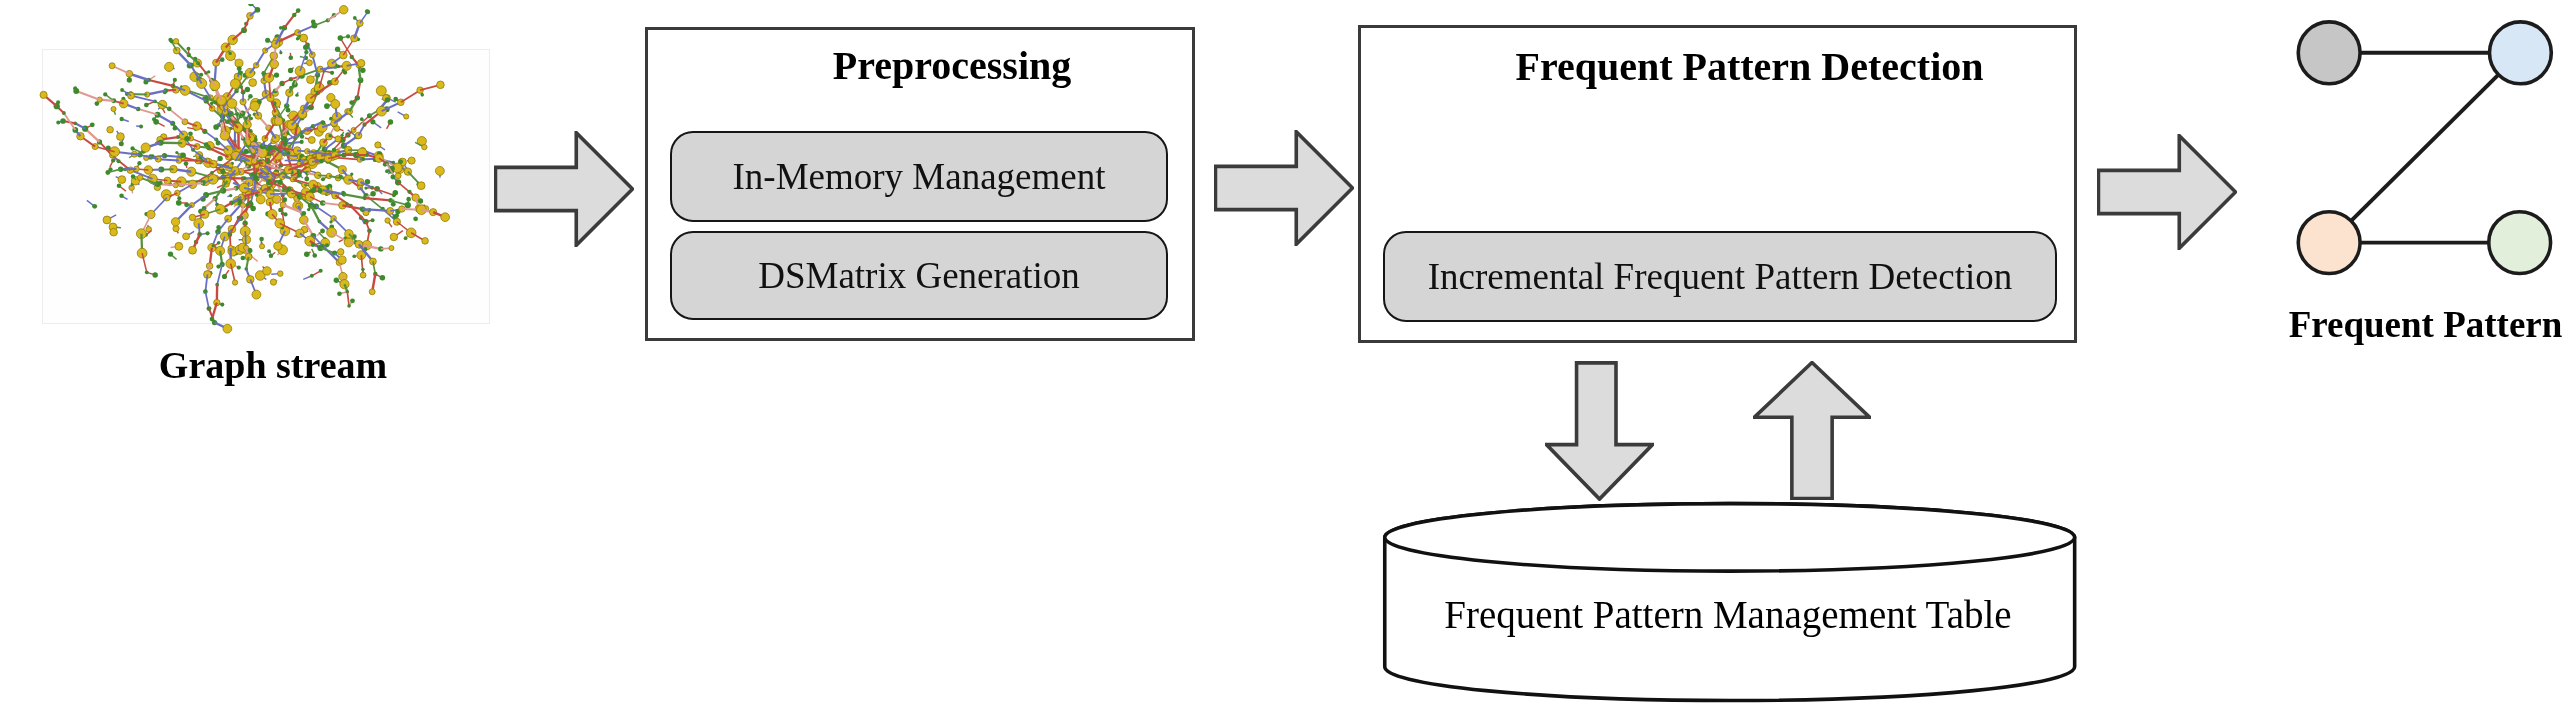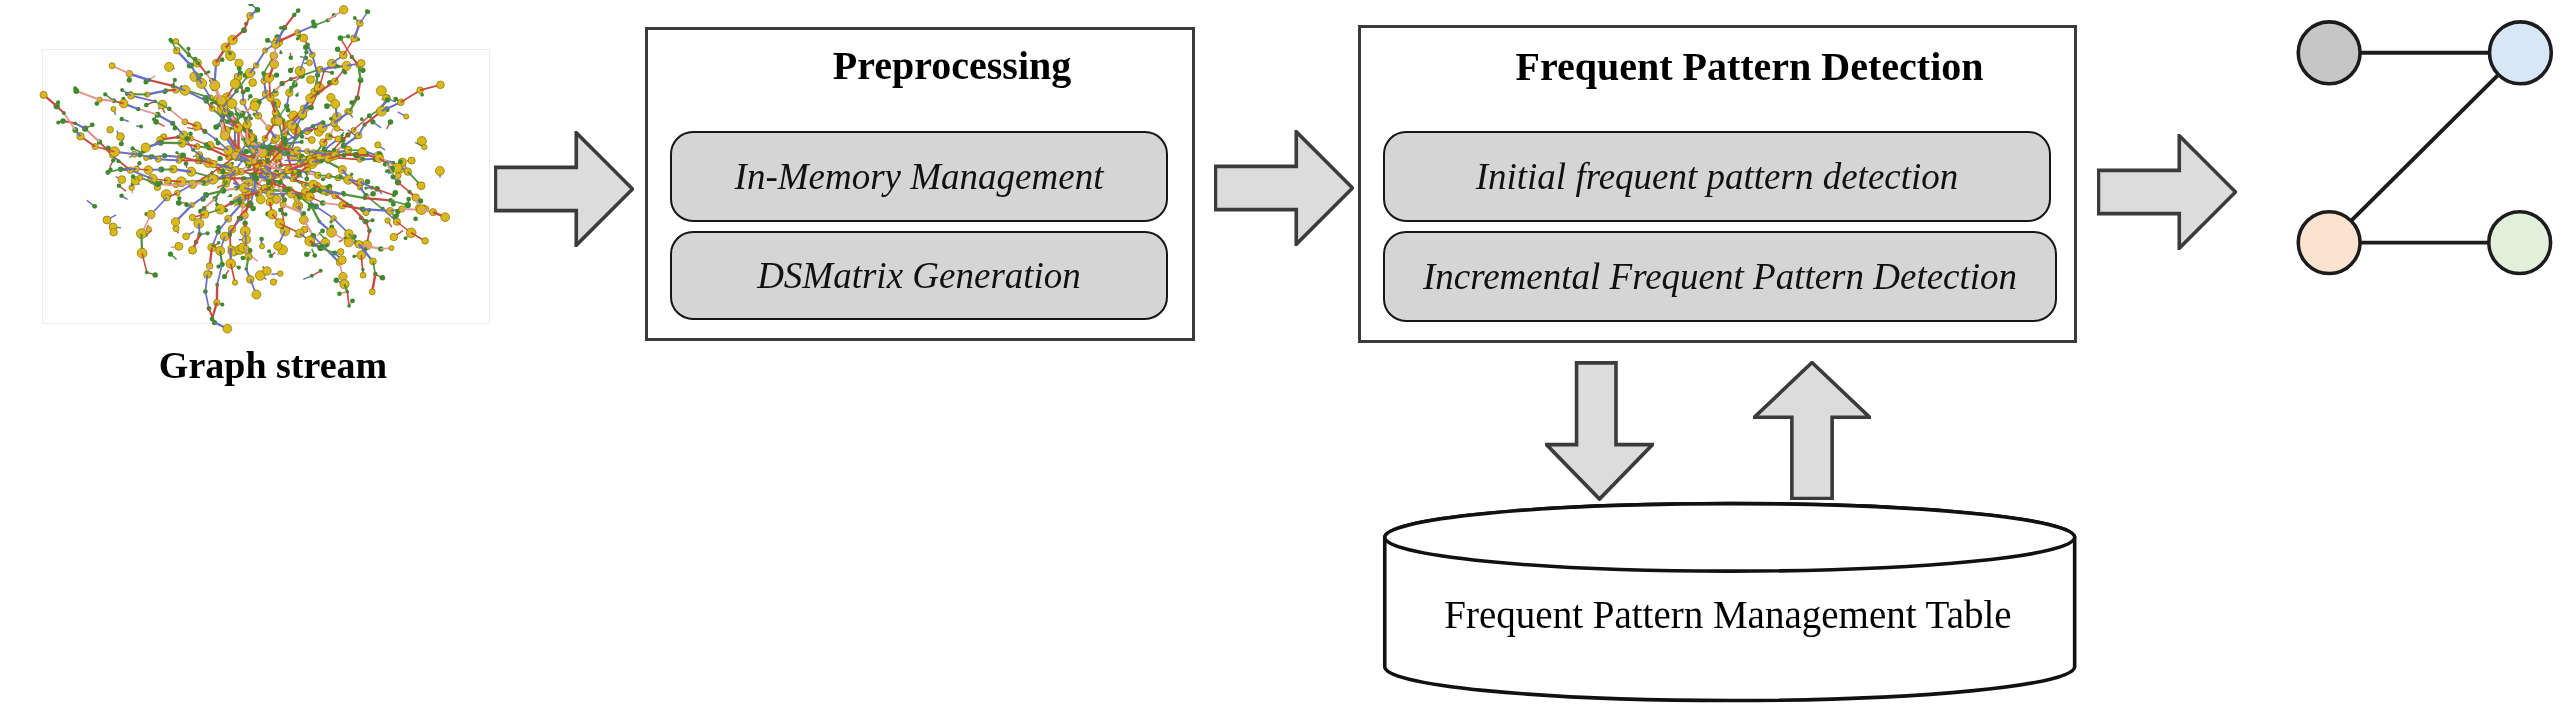--- a/index.html
+++ b/index.html
@@ -6,21 +6,21 @@
   .canvas{position:relative;width:2576px;height:721px;background:#ffffff;overflow:hidden;
           font-family:"Liberation Serif","DejaVu Serif",serif;color:#000;}
   .photo-frame{position:absolute;left:42px;top:49px;width:446px;height:273px;
                background:#fefefe;border:1.4px solid #ededed;}
   .gs-svg{position:absolute;left:10.8px;top:3.6px;}
   .outer-box{position:absolute;background:#ffffff;border:3.6px solid #3a3a3a;box-sizing:border-box;}
   .outer-title{position:absolute;left:0;width:100%;text-align:center;
                font-weight:bold;font-size:40px;line-height:1;white-space:nowrap;padding-left:32px;}
   .step{position:absolute;background:#d5d5d5;border:2.9px solid #161616;border-radius:23px;
         box-sizing:border-box;display:flex;align-items:center;justify-content:center;
-        font-size:37px;line-height:1;white-space:nowrap;color:#111;font-style:italic;}
+        font-size:37px;line-height:1;white-space:nowrap;color:#111;}
   .biglabel{position:absolute;font-weight:bold;text-align:center;line-height:1;
             white-space:nowrap;color:#000;}
   .lbl-graph-stream{left:86px;top:346px;width:374px;font-size:38px;}
   .lbl-freq-pattern{left:2276px;top:306px;width:299px;font-size:37px;}
   .lbl-cylinder{left:1408px;top:595px;width:640px;font-size:39px;font-weight:normal;text-align:center;
                 position:absolute;line-height:1;white-space:nowrap;}
   .arrow{position:absolute;}
   .arrow polygon{fill:#dcdcdc;stroke:#3b3b3b;stroke-width:5;stroke-linejoin:miter;}
   .cyl{position:absolute;left:1381px;top:500px;}
   .cyl path,.cyl ellipse{fill:#ffffff;stroke:#111111;stroke-width:5;}
@@ -1840,21 +1840,20 @@
   <div class="step" style="left:670px;top:131px;width:498px;height:91px">In-Memory Management</div>
   <div class="step" style="left:670px;top:231px;width:498px;height:89px">DSMatrix Generation</div>
 
   <svg class="arrow" style="left:1214px;top:130px" width="140" height="116" viewBox="-2 -2 194 160">
     <polygon points="0,48 112,48 112,0 190,78 112,156 112,108 0,108"></polygon>
   </svg>
 
   <div class="outer-box" style="left:1358px;top:25px;width:719px;height:318px">
     <div class="outer-title" style="top:18.7px">Frequent Pattern Detection</div>
   </div>
-  <div class="step" style="left:1383px;top:131px;width:668px;height:91px">Initial frequent pattern detection</div>
   <div class="step" style="left:1383px;top:231px;width:674px;height:91px">Incremental Frequent Pattern Detection</div>
 
   <svg class="arrow" style="left:2097px;top:134px" width="140" height="116" viewBox="-2 -2 194 160">
     <polygon points="0,48 112,48 112,0 190,78 112,156 112,108 0,108"></polygon>
   </svg>
 
   <svg class="arrow" style="left:1545px;top:361px" width="109" height="140" viewBox="-2 -2 152 194">
     <polygon points="42,0 97,0 97,114 148,114 74,190 0,114 42,114"></polygon>
   </svg>
   <svg class="arrow" style="left:1753px;top:361px" width="118" height="139" viewBox="-2 -2 164 193">
@@ -1869,15 +1868,16 @@
 
   <svg class="fp-svg" width="302" height="266" viewBox="0 0 420 370">
     <line x1="92" y1="54" x2="358" y2="54"></line>
     <line x1="358" y1="54" x2="92" y2="318"></line>
     <line x1="92" y1="318" x2="357" y2="318"></line>
     <circle cx="92" cy="54" r="43" fill="#c6c6c6"></circle>
     <circle cx="358" cy="54" r="43" fill="#d8e7f5"></circle>
     <circle cx="92" cy="318" r="43" fill="#fbe3d0"></circle>
     <circle cx="357" cy="318" r="43" fill="#e2efdb"></circle>
   </svg>
+  <div class="biglabel lbl-freq-pattern">Frequent Pattern</div>
 
 </div>
 
 
 </body></html>

